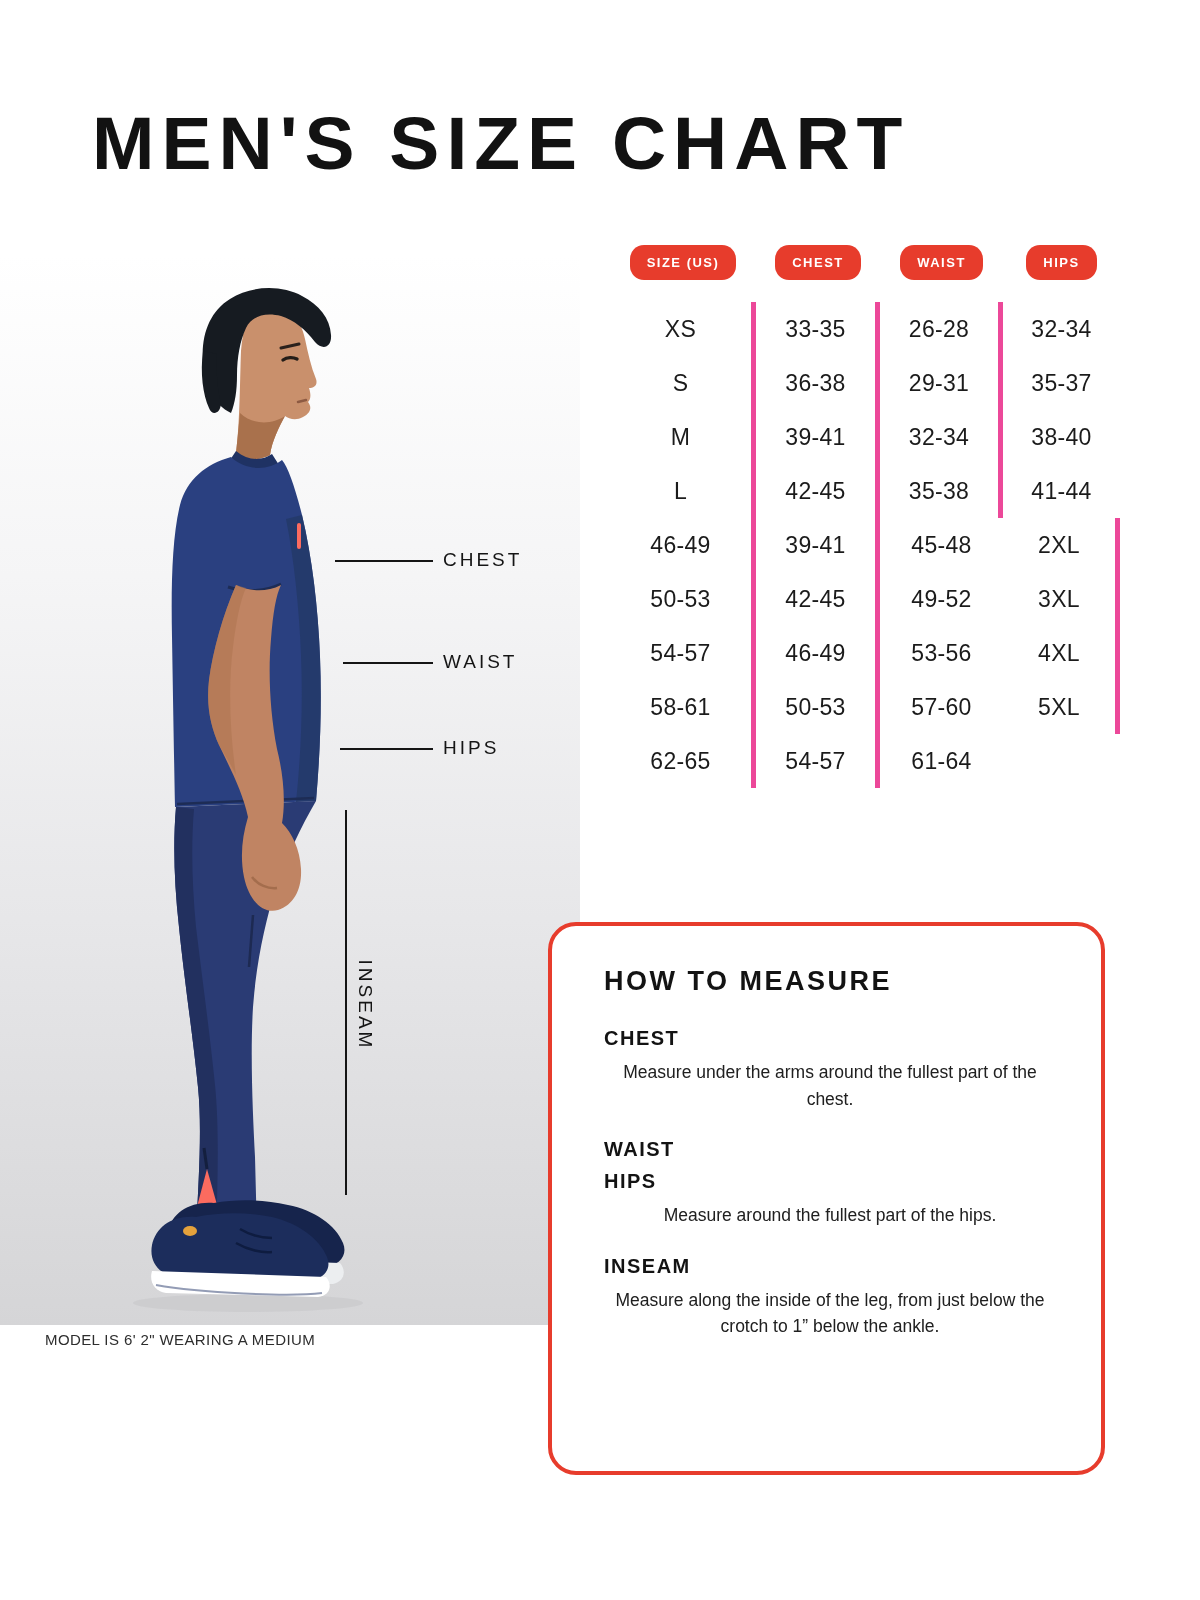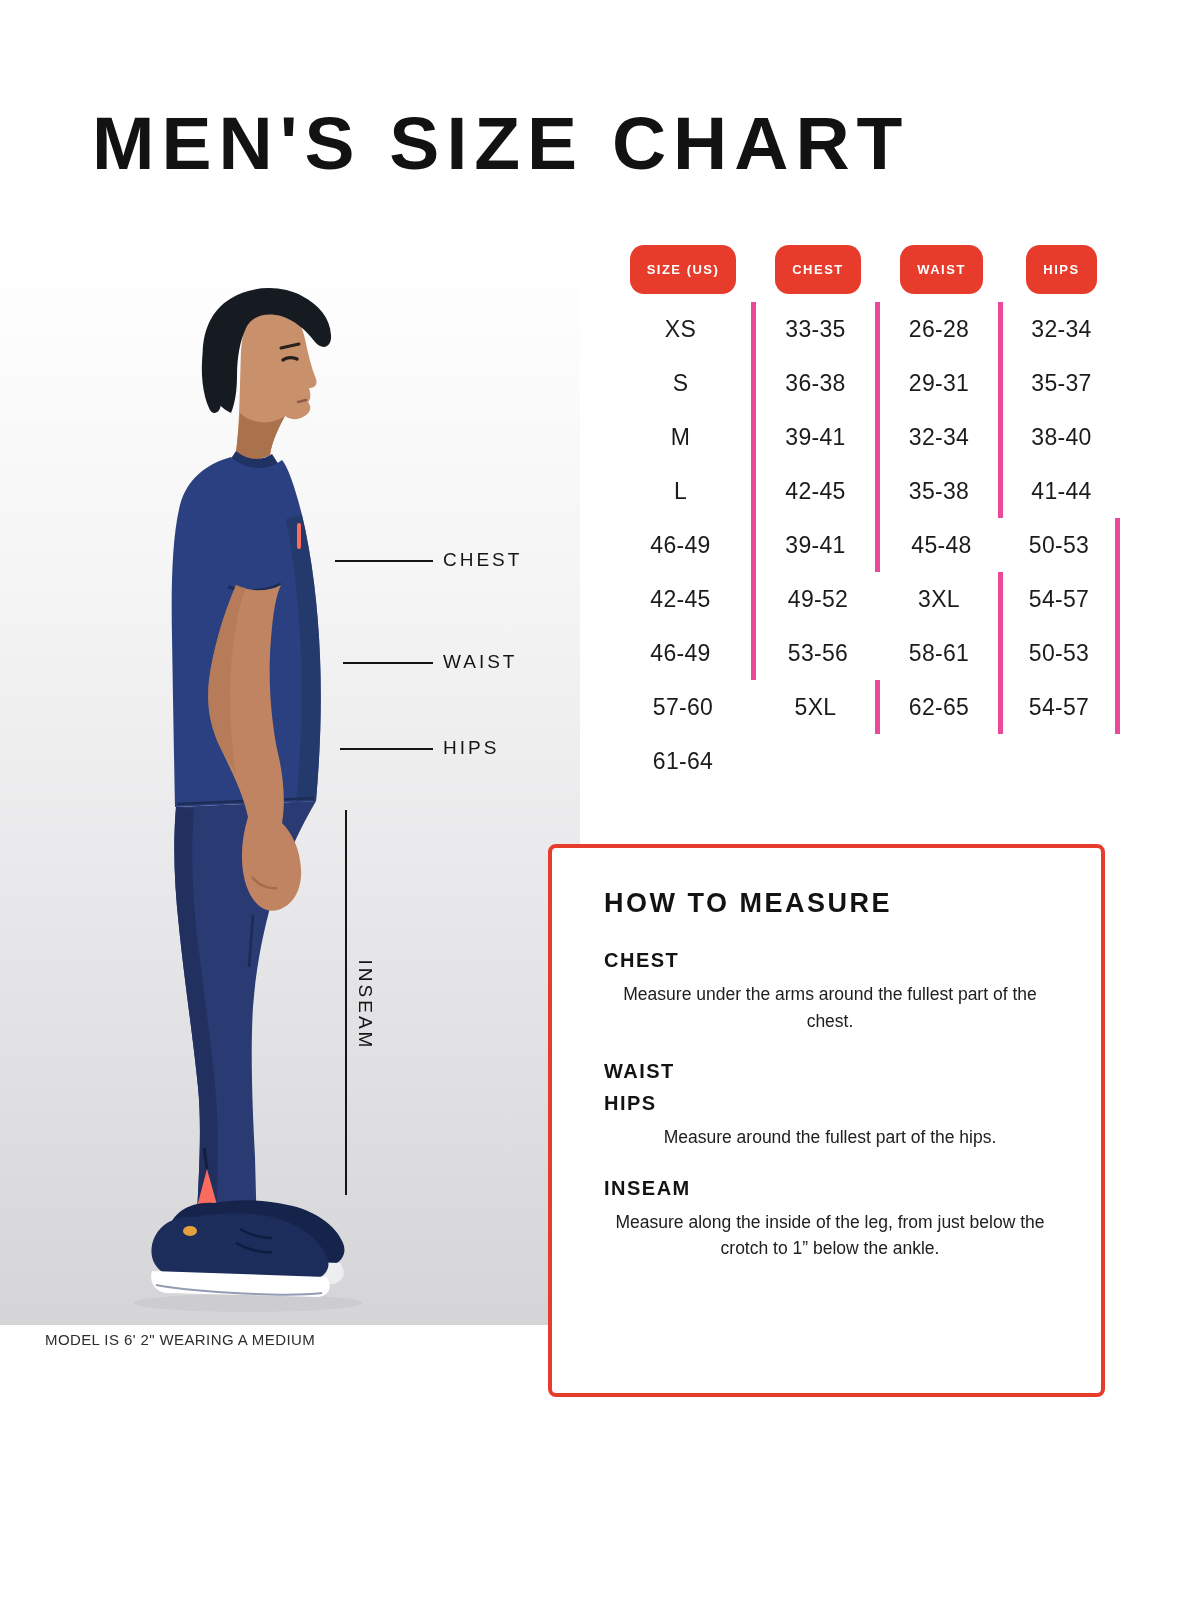--- a/index.html
+++ b/index.html
@@ -33,32 +33,32 @@
 
   
   .size-table{
     position:absolute;left:610px;top:245px;
     display:grid;grid-template-columns:146px 124px 123px 117px;
     grid-template-rows:57px repeat(9,54px);
   }
   .hcell{display:flex;align-items:flex-start;justify-content:center;}
   .pill{
     background:var(--accent,#E73C2C);color:#ffffff;font-size:13px;font-weight:700;
-    letter-spacing:1.5px;padding:17px 17px;border-radius:14px;white-space:nowrap;
+    letter-spacing:1.5px;padding:10px 17px;border-radius:14px;white-space:nowrap;
   }
   .cell{
     display:flex;align-items:center;justify-content:center;
     font-size:23px;color:#1b1b1b;letter-spacing:.3px;
   }
   .div-r{border-right:5px solid #ec4899;}
 
   
   .how-box{
-    position:absolute;left:548px;top:844px;width:557px;height:553px;
-    border:4px solid var(--accent,#E73C2C);border-radius:8px;box-sizing:border-box;
+    position:absolute;left:548px;top:922px;width:557px;height:553px;
+    border:4px solid var(--accent,#E73C2C);border-radius:28px;box-sizing:border-box;
     padding:40px 42px 0 52px;background:#ffffff;
   }
   .how-title{margin:0 0 30px;font-size:27px;font-weight:700;letter-spacing:2.5px;color:#131313;}
   .sec-label{margin:0 0 9px;font-size:20px;font-weight:700;letter-spacing:1.5px;color:#131313;}
   .sec-text{margin:0 0 26px;font-size:17.5px;line-height:1.52;color:#202020;max-width:452px;text-align:center;}
 </style>
 </head>
 <body>
 
 <h1 class="page-title">MEN'S SIZE CHART</h1>
@@ -148,29 +148,31 @@
 
   <div class="cell div-r">L</div>
   <div class="cell div-r">42-45</div>
   <div class="cell div-r">35-38</div>
   <div class="cell">41-44</div>
 
   <div class="cell div-r">46-49</div>
   <div class="cell div-r">39-41</div>
   <div class="cell">45-48</div>
 
+  <div class="cell div-r">2XL</div>
   <div class="cell div-r">50-53</div>
   <div class="cell div-r">42-45</div>
   <div class="cell">49-52</div>
 
   <div class="cell div-r">3XL</div>
   <div class="cell div-r">54-57</div>
   <div class="cell div-r">46-49</div>
   <div class="cell">53-56</div>
 
+  <div class="cell div-r">4XL</div>
   <div class="cell div-r">58-61</div>
   <div class="cell div-r">50-53</div>
   <div class="cell">57-60</div>
 
   <div class="cell div-r">5XL</div>
   <div class="cell div-r">62-65</div>
   <div class="cell div-r">54-57</div>
   <div class="cell">61-64</div>
 </div>
 

